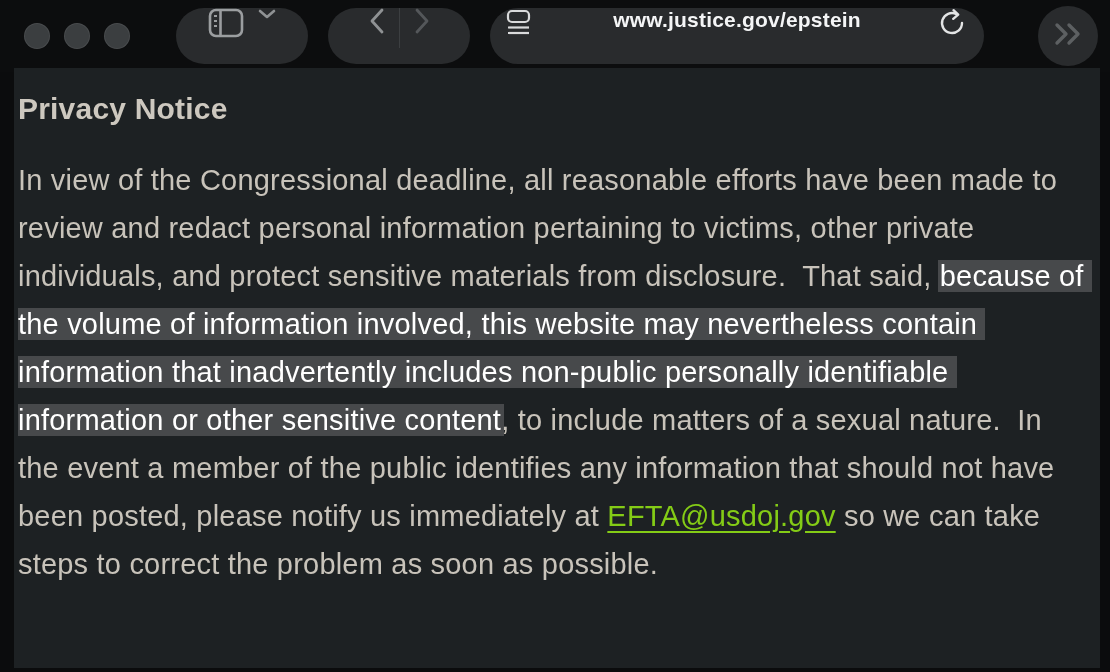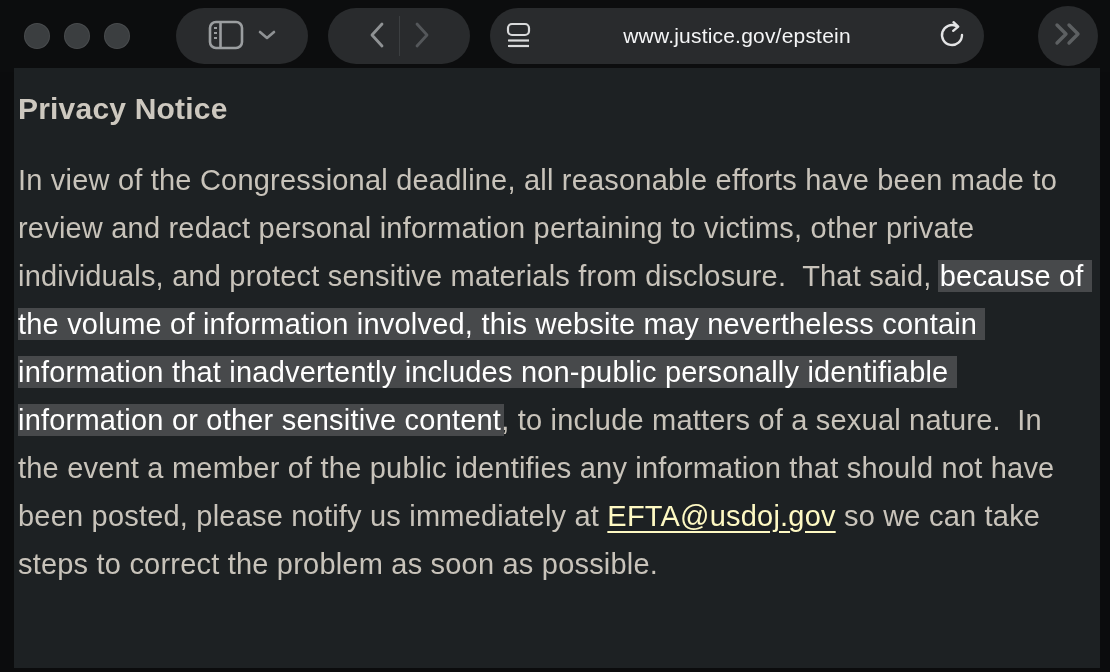--- a/index.html
+++ b/index.html
@@ -5,41 +5,41 @@
   html,body{margin:0;padding:0;background:#0b0c0d;width:1110px;height:672px;overflow:hidden;
     font-family:"Liberation Sans","DejaVu Sans",sans-serif;}
   .window{position:relative;width:1110px;height:672px;background:#0b0c0d;}
 
   
   .toolbar{position:absolute;top:0;left:0;width:1110px;height:72px;background:#0c0d0e;}
   .traffic-lights{position:absolute;left:24px;top:23px;display:flex;gap:14px;}
   .tl{width:26px;height:26px;border-radius:50%;background:#3b3e40;
       box-shadow:inset 0 0 0 1px rgba(255,255,255,0.07);}
   .pill{position:absolute;top:8px;height:56px;background:#292b2d;border-radius:28px;
-        display:flex;align-items:center;justify-content:center;}
+        display:flex;align-items:flex-start;justify-content:center;font-weight:bold;}
   .pill-sidebar{left:176px;width:132px;gap:14px;}
   .pill-nav{left:328px;width:142px;gap:0;}
   .pill-url{left:490px;width:494px;}
   .icon-btn{background:none;border:none;padding:0;margin:0;display:flex;align-items:center;
         justify-content:center;cursor:default;}
   .nav-divider{width:1px;height:40px;background:#3c3f41;margin:0 14px;}
   .url-text{color:#f4f5f6;font-size:21px;letter-spacing:0.2px;white-space:nowrap;}
   .pill-url .icon-btn.page-menu{position:absolute;left:16px;}
   .pill-url .icon-btn.reload{position:absolute;right:18px;}
   .circle-btn{position:absolute;top:6px;left:1038px;width:60px;height:60px;border-radius:50%;
         background:#292b2d;display:flex;align-items:center;justify-content:center;}
 
   
   .content{position:absolute;top:68px;left:14px;width:1086px;height:600px;background:#1d2123;}
   .page-heading{margin:24px 0 0 4px;font-size:30px;font-weight:bold;color:#cdc8bf;letter-spacing:0.2px;}
   .page-paragraph{margin:30px 0 0 4px;width:1066px;font-size:29px;line-height:48px;
         color:#c8c3ba;letter-spacing:0.2px;white-space:pre-wrap;}
   .seg-selected{background:#47494b;color:#ffffff;
         box-shadow:3px 0 0 #47494b,-2px 0 0 #47494b;margin-top:15px;}
-  .seg-link{color:#fef9c3;text-decoration:underline;text-underline-offset:5px;}
+  .seg-link{color:#84cc16;text-decoration:underline;text-underline-offset:5px;}
 </style>
 </head>
 <body>
 
 <div class="window">
 
   <div class="toolbar">
 
     <div class="traffic-lights">
       <span class="tl"></span>

